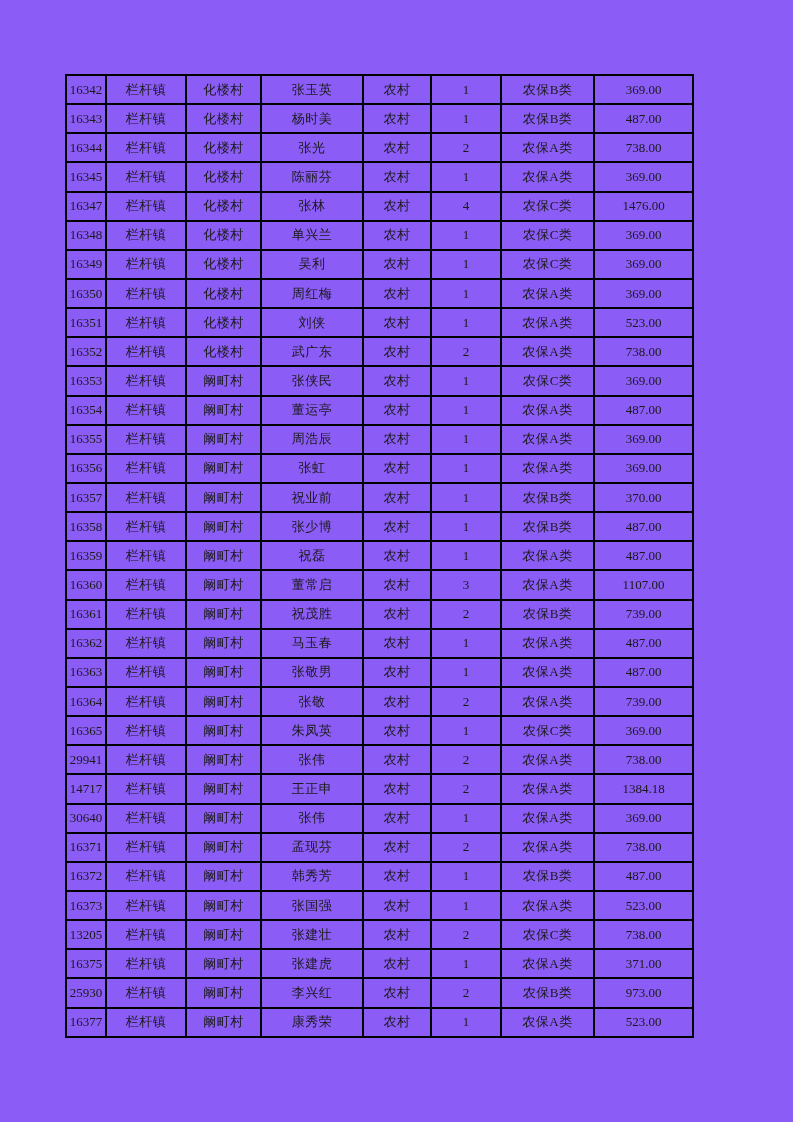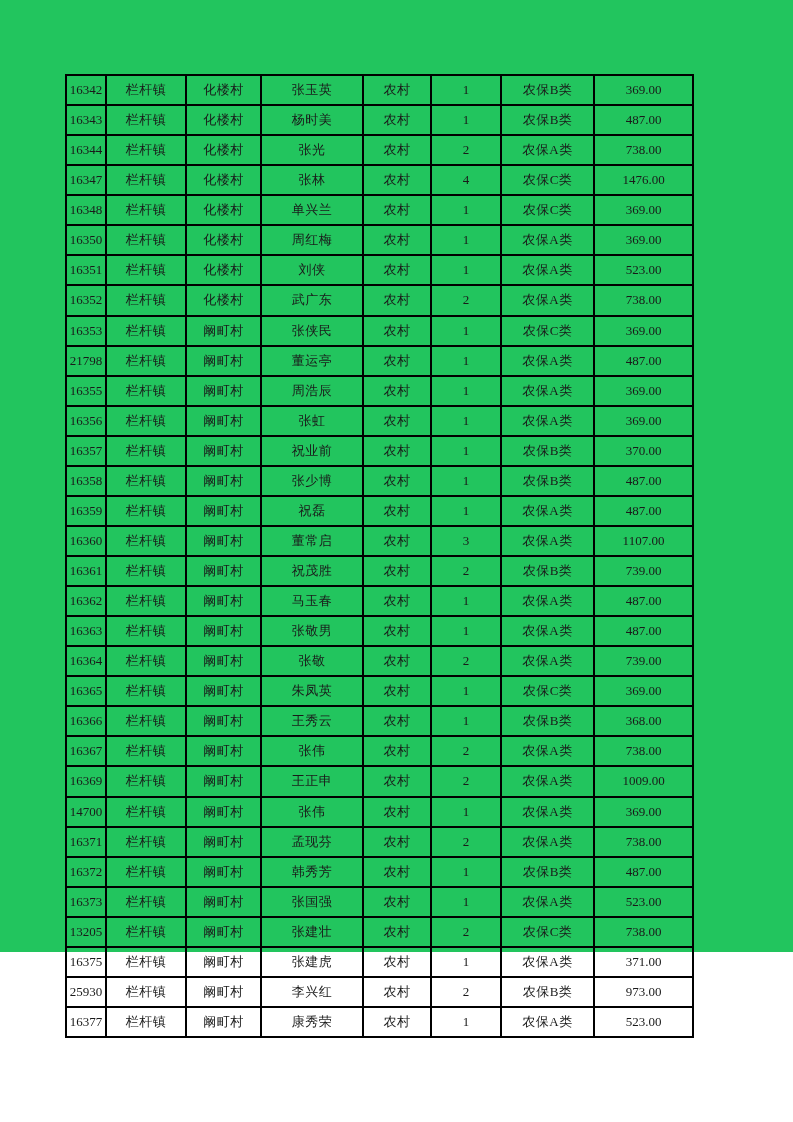--- a/index.html
+++ b/index.html
@@ -10,22 +10,22 @@
     width: 793px;
     height: 1122px;
     background: #ffffff;
     position: relative;
     overflow: hidden;
   }
   .page {
     position: absolute;
     left: 0; top: 0;
     width: 793px;
-    height: 952px;
-    background: #22c55e;
+    height: 1122px;
+    background: #8b5cf6;
   }
   table.benefits {
     position: absolute;
     left: 65px;
     top: 74px;
     width: 627px;
     height: 964px;
     border-collapse: collapse;
     table-layout: fixed;
     font-family: "Liberation Serif", "DejaVu Serif", serif;
@@ -86,40 +86,60 @@
           <td class="num">16344</td>
           <td>栏杆镇</td>
           <td>化楼村</td>
           <td>张光</td>
           <td>农村</td>
           <td class="num">2</td>
           <td>农保A类</td>
           <td class="num">738.00</td>
         </tr>
         <tr>
+          <td class="num">16345</td>
+          <td>栏杆镇</td>
+          <td>化楼村</td>
+          <td>陈丽芬</td>
+          <td>农村</td>
+          <td class="num">1</td>
+          <td>农保A类</td>
+          <td class="num">369.00</td>
+        </tr>
+        <tr>
           <td class="num">16347</td>
           <td>栏杆镇</td>
           <td>化楼村</td>
           <td>张林</td>
           <td>农村</td>
           <td class="num">4</td>
           <td>农保C类</td>
           <td class="num">1476.00</td>
         </tr>
         <tr>
           <td class="num">16348</td>
           <td>栏杆镇</td>
           <td>化楼村</td>
           <td>单兴兰</td>
           <td>农村</td>
           <td class="num">1</td>
           <td>农保C类</td>
           <td class="num">369.00</td>
         </tr>
         <tr>
+          <td class="num">16349</td>
+          <td>栏杆镇</td>
+          <td>化楼村</td>
+          <td>吴利</td>
+          <td>农村</td>
+          <td class="num">1</td>
+          <td>农保C类</td>
+          <td class="num">369.00</td>
+        </tr>
+        <tr>
           <td class="num">16350</td>
           <td>栏杆镇</td>
           <td>化楼村</td>
           <td>周红梅</td>
           <td>农村</td>
           <td class="num">1</td>
           <td>农保A类</td>
           <td class="num">369.00</td>
         </tr>
         <tr>
@@ -146,21 +166,21 @@
           <td class="num">16353</td>
           <td>栏杆镇</td>
           <td>阚町村</td>
           <td>张侠民</td>
           <td>农村</td>
           <td class="num">1</td>
           <td>农保C类</td>
           <td class="num">369.00</td>
         </tr>
         <tr>
-          <td class="num">21798</td>
+          <td class="num">16354</td>
           <td>栏杆镇</td>
           <td>阚町村</td>
           <td>董运亭</td>
           <td>农村</td>
           <td class="num">1</td>
           <td>农保A类</td>
           <td class="num">487.00</td>
         </tr>
         <tr>
           <td class="num">16355</td>
@@ -266,51 +286,41 @@
           <td class="num">16365</td>
           <td>栏杆镇</td>
           <td>阚町村</td>
           <td>朱凤英</td>
           <td>农村</td>
           <td class="num">1</td>
           <td>农保C类</td>
           <td class="num">369.00</td>
         </tr>
         <tr>
-          <td class="num">16366</td>
-          <td>栏杆镇</td>
-          <td>阚町村</td>
-          <td>王秀云</td>
-          <td>农村</td>
-          <td class="num">1</td>
-          <td>农保B类</td>
-          <td class="num">368.00</td>
-        </tr>
-        <tr>
-          <td class="num">16367</td>
+          <td class="num">29941</td>
           <td>栏杆镇</td>
           <td>阚町村</td>
           <td>张伟</td>
           <td>农村</td>
           <td class="num">2</td>
           <td>农保A类</td>
           <td class="num">738.00</td>
         </tr>
         <tr>
-          <td class="num">16369</td>
+          <td class="num">14717</td>
           <td>栏杆镇</td>
           <td>阚町村</td>
           <td>王正申</td>
           <td>农村</td>
           <td class="num">2</td>
           <td>农保A类</td>
-          <td class="num">1009.00</td>
-        </tr>
-        <tr>
-          <td class="num">14700</td>
+          <td class="num">1384.18</td>
+        </tr>
+        <tr>
+          <td class="num">30640</td>
           <td>栏杆镇</td>
           <td>阚町村</td>
           <td>张伟</td>
           <td>农村</td>
           <td class="num">1</td>
           <td>农保A类</td>
           <td class="num">369.00</td>
         </tr>
         <tr>
           <td class="num">16371</td>

